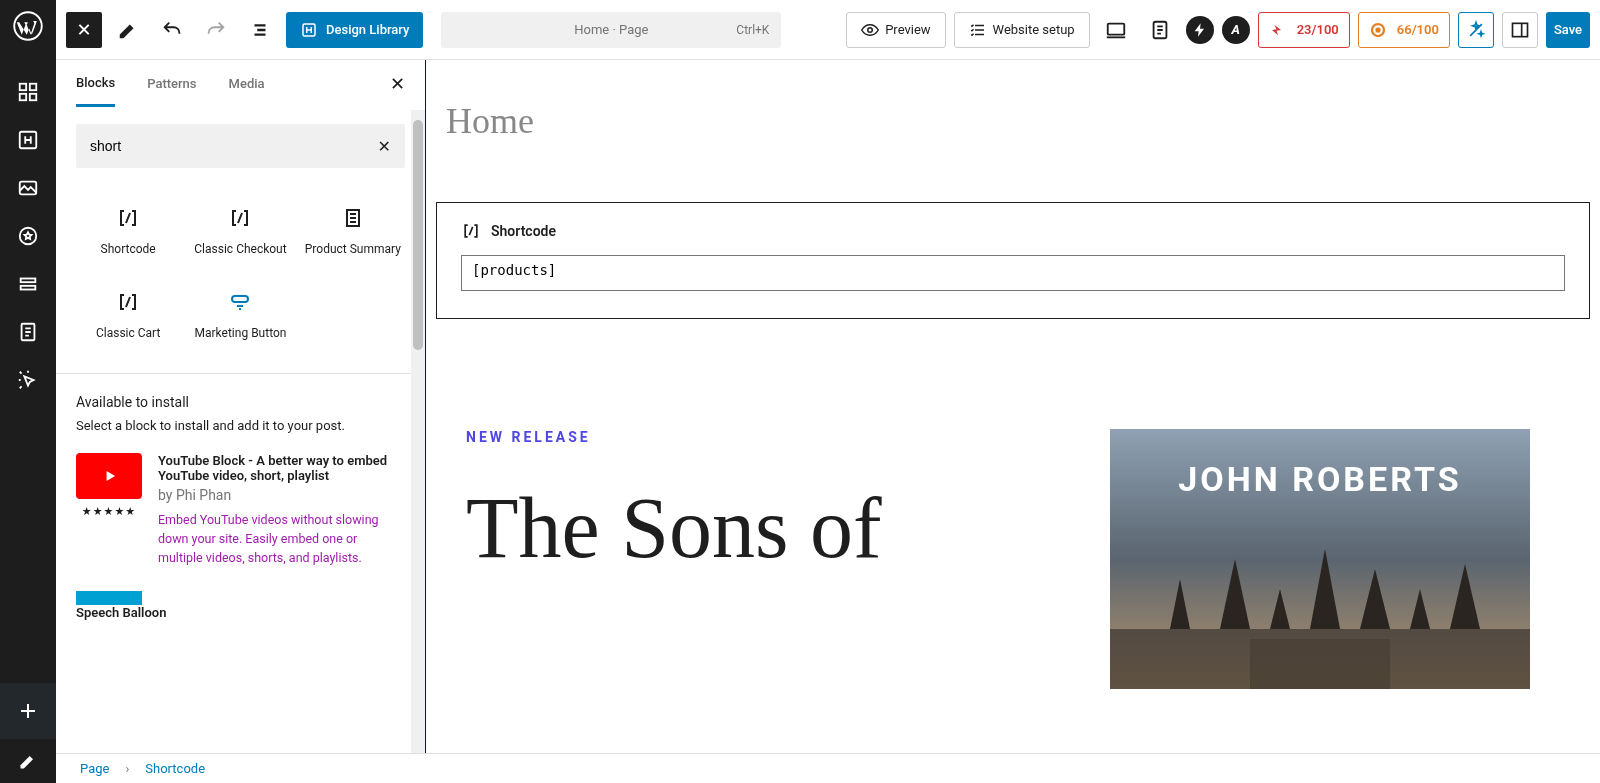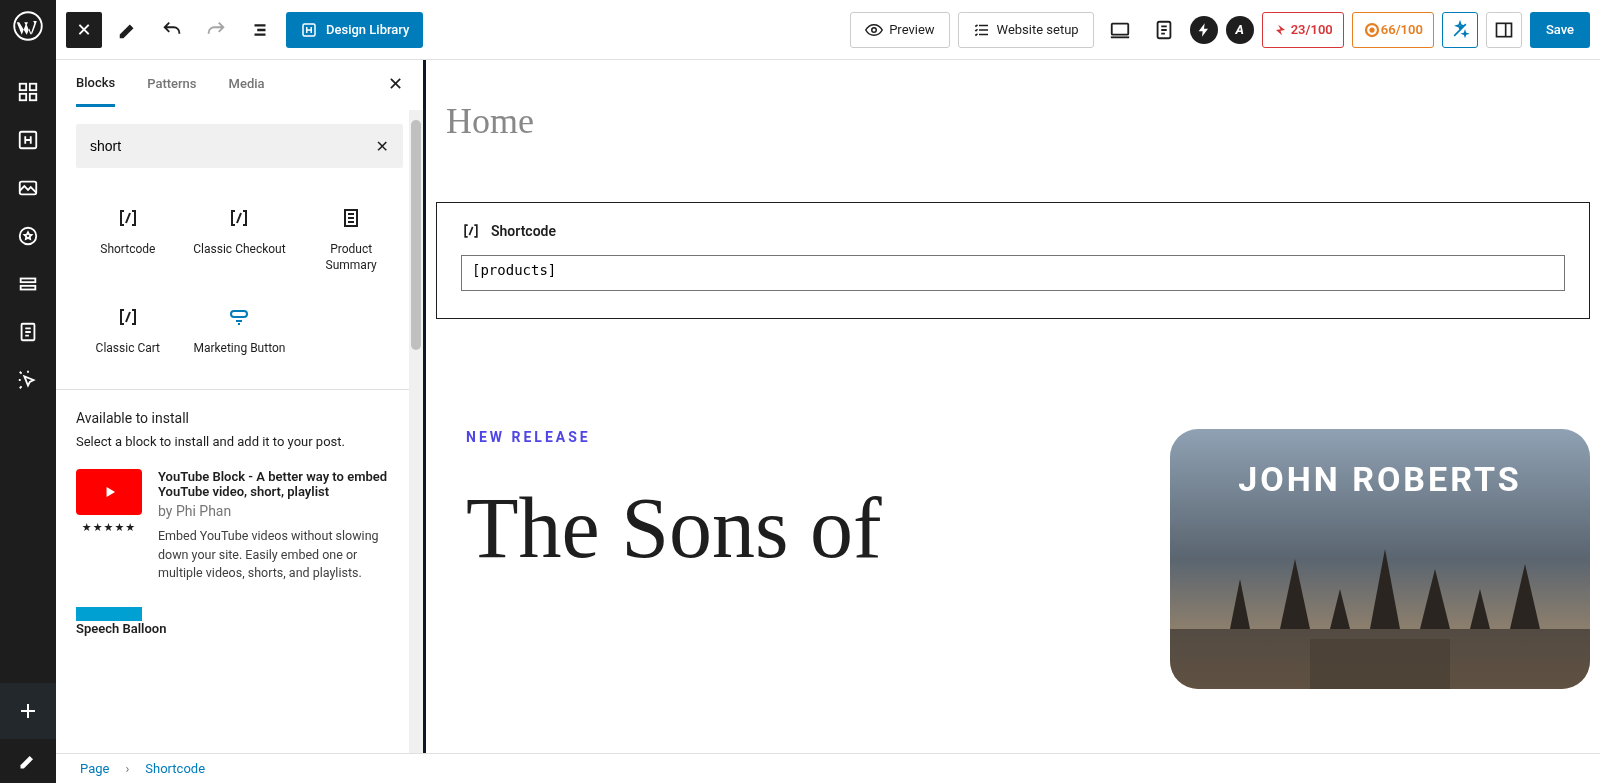--- a/index.html
+++ b/index.html
@@ -13,29 +13,29 @@
 .leftbar .pencil-btn { width: 56px; height: 44px; display: flex; align-items: center; justify-content: center; color: #fff; }
 .main { flex: 1; display: flex; flex-direction: column; }
 .topbar { height: 60px; border-bottom: 1px solid #e0e0e0; display: flex; align-items: center; padding: 0 10px; gap: 8px; }
 .close-btn { width: 36px; height: 36px; background: #1e1e1e; color: #fff; display: flex; align-items: center; justify-content: center; border-radius: 2px; cursor: pointer; font-size: 18px; }
 .tool-btn { width: 36px; height: 36px; display: flex; align-items: center; justify-content: center; cursor: pointer; color: #1e1e1e; }
 .design-lib { background: #007cba; color: #fff; height: 36px; padding: 0 14px; display: flex; align-items: center; gap: 8px; border-radius: 3px; cursor: pointer; font-weight: 500; }
 .doc-title { flex: 0 0 340px; height: 36px; background: #f0f0f0; border-radius: 3px; display: flex; align-items: center; justify-content: center; position: relative; color: #757575; margin-left: 10px; }
 .doc-title .kbd { position: absolute; right: 12px; font-size: 12px; color: #757575; }
 .btn-outlined { height: 36px; padding: 0 14px; border: 1px solid #ccc; border-radius: 3px; display: flex; align-items: center; gap: 6px; cursor: pointer; background: #fff; }
 .topbar .gap-flex { flex: 1; }
-.pill { height: 36px; padding: 0 10px; border-radius: 3px; display: flex; align-items: center; gap: 0; font-weight: 600; border: 1px solid; cursor: pointer; }
+.pill { height: 36px; padding: 0 10px; border-radius: 3px; display: flex; align-items: center; gap: 10px; font-weight: 600; border: 1px solid; cursor: pointer; }
 .pill.red { color: #d63638; border-color: #d63638; }
 .pill.orange { color: #e67e22; border-color: #e67e22; }
 .icon-sq { width: 36px; height: 36px; border: 1px solid #ccc; border-radius: 3px; display: flex; align-items: center; justify-content: center; cursor: pointer; }
 .icon-sq.blue { border-color: #007cba; color: #007cba; }
-.save-btn { height: 36px; padding: 0 16px; background: #007cba; color: #fff; border-radius: 3px; display: flex; align-items: center; font-weight: 500; cursor: pointer; }
+.save-btn { height: 36px; padding: 0 8px; background: #007cba; color: #fff; border-radius: 3px; display: flex; align-items: center; font-weight: 500; cursor: pointer; }
 .circ-btn { width: 28px; height: 28px; border-radius: 50%; background: #1e1e1e; color: #fff; display: flex; align-items: center; justify-content: center; font-weight: bold; cursor: pointer; }
 .workspace { flex: 1; display: flex; overflow: hidden; }
-.inserter { width: 370px; border-right: 3px solid #0f172a; display: flex; flex-direction: column; position: relative; }
+.inserter { width: 370px; border-right: 1px solid #0f172a; display: flex; flex-direction: column; position: relative; }
 .inserter-tabs { display: flex; align-items: center; padding: 0 20px; height: 48px; border-bottom: 1px solid transparent; }
 .inserter-tabs .tab { margin-right: 32px; font-weight: 500; color: #757575; cursor: pointer; padding: 14px 0; }
 .inserter-tabs .tab.active { color: #1e1e1e; border-bottom: 3px solid #007cba; margin-bottom: -1px; }
 .inserter-tabs .close-x { margin-left: auto; cursor: pointer; font-size: 18px; }
 .inserter-search { margin: 16px 20px; height: 44px; background: #f0f0f0; border-radius: 2px; display: flex; align-items: center; padding: 0 14px; }
 .inserter-search input { flex: 1; border: none; background: transparent; outline: none; font-size: 14px; }
 .inserter-search .clear { cursor: pointer; font-size: 16px; }
 .block-grid { display: grid; grid-template-columns: repeat(3, 1fr); padding: 10px 20px 20px; gap: 8px; }
 .block-item { display: flex; flex-direction: column; align-items: center; padding: 12px 4px; cursor: pointer; text-align: center; }
 .block-item .bi-icon { width: 24px; height: 24px; margin-bottom: 12px; display: flex; align-items: center; justify-content: center; }
@@ -43,35 +43,35 @@
 .install-section { border-top: 1px solid #e0e0e0; padding: 20px 20px; overflow: hidden; }
 .install-section h3 { font-size: 14px; font-weight: 400; margin-bottom: 8px; }
 .install-section .sub { font-size: 13px; color: #1e1e1e; margin-bottom: 20px; }
 .install-item { display: flex; gap: 16px; }
 .install-item .thumb { width: 66px; height: 46px; border-radius: 4px; display: flex; align-items: center; justify-content: center; flex-shrink: 0; }
 .install-item .thumb.yt { background: #ff0000; }
 .install-item .info { flex: 1; font-size: 13px; }
 .install-item .title { font-weight: 600; margin-bottom: 4px; }
 .install-item .stars { font-size: 11px; letter-spacing: 1px; margin-top: 6px; }
 .install-item .by { color: #757575; margin-bottom: 8px; font-size: 14px; }
-.install-item .desc { color: #404040; line-height: 1.5; font-size: 12.5px; }
+.install-item .desc { color: #a21caf; line-height: 1.5; font-size: 12.5px; }
 .install-item .stars-col { width: 66px; text-align: center; }
 .scroll-track { position: absolute; right: 0; top: 50px; bottom: 0; width: 14px; background: #f0f0f0; }
 .scroll-thumb { position: absolute; left: 2px; right: 2px; top: 10px; height: 230px; background: #c0c0c0; border-radius: 5px; }
 .canvas { flex: 1; background: #fff; position: relative; overflow: hidden; }
 .canvas-inner { padding: 40px 10px 0 10px; }
 .page-title { font-family: Georgia, serif; font-size: 36px; color: #888; font-weight: 400; margin-left: 10px; margin-bottom: 60px; }
 .shortcode-block { border: 1px solid #1e1e1e; padding: 18px 24px 24px; }
 .shortcode-block .hdr { display: flex; align-items: center; gap: 10px; font-weight: 600; font-size: 14px; margin-bottom: 14px; }
 .shortcode-block textarea { width: 100%; height: 36px; border: 1px solid #757575; padding: 6px 10px; font-family: Menlo, Consolas, monospace; font-size: 14px; resize: none; }
 .hero { margin-top: 110px; position: relative; display: flex; }
 .hero .left { flex: 1; padding-left: 30px; }
 .hero .eyebrow { color: #4f46e5; font-weight: 700; letter-spacing: 3px; font-size: 14px; margin-bottom: 40px; }
 .hero .big { font-family: Georgia, serif; font-size: 86px; line-height: 1; }
-.hero .cover { width: 420px; height: 260px; position: relative; background: linear-gradient(180deg, #8fa1b3 0%, #5a6570 50%, #b8956a 100%); overflow: hidden; border-radius: 28px; }
+.hero .cover { width: 420px; height: 260px; position: relative; background: linear-gradient(180deg, #8fa1b3 0%, #5a6570 50%, #b8956a 100%); margin-right: 60px; overflow: hidden; }
 .hero .cover .author { position: absolute; top: 30px; left: 0; right: 0; text-align: center; color: #fff; font-weight: 700; font-size: 34px; letter-spacing: 3px; }
 .hero .castle { position: absolute; bottom: 0; left: 0; right: 0; height: 150px; }
 .tri-deco { position: absolute; right: 120px; top: 360px; width: 420px; height: 400px; background: #f3f3f3; clip-path: polygon(50% 0, 100% 100%, 0 100%); z-index: -1; }
 .breadcrumb { height: 30px; border-top: 1px solid #e0e0e0; display: flex; align-items: center; padding: 0 24px; gap: 16px; font-size: 13px; color: #007cba; }
 .breadcrumb .sep { color: #757575; }
 svg { display: block; }
 </style>
 </head>
 <body>
 
@@ -162,20 +162,24 @@
           <svg width="22" height="22" viewBox="0 0 24 24" fill="none" stroke="#1e1e1e" stroke-width="2.5">
             <path d="M6 7h12M9 12h9M6 17h12"></path>
           </svg>
         </div>
       <div class="design-lib">
         <svg width="18" height="18" viewBox="0 0 24 24" fill="#fff">
             <rect x="4" y="4" width="16" height="16" rx="2" fill="none" stroke="#fff" stroke-width="2"></rect>
             <path d="M9 8v8M15 8v8M9 12h6" stroke="#fff" stroke-width="2"></path>
           </svg>
         <span>Design Library</span>
+      </div>
+      <div class="doc-title">
+        <span>Home · Page</span>
+        <span class="kbd">Ctrl+K</span>
       </div>
       <div class="gap-flex"></div>
       <div class="btn-outlined">
         <svg width="18" height="18" viewBox="0 0 24 24" fill="none" stroke="#1e1e1e" stroke-width="2">
             <path d="M1 12s4-7 11-7 11 7 11 7-4 7-11 7S1 12 1 12z"></path>
             <circle cx="12" cy="12" r="3"></circle>
           </svg>
         <span>Preview</span>
       </div>
       <div class="btn-outlined">

